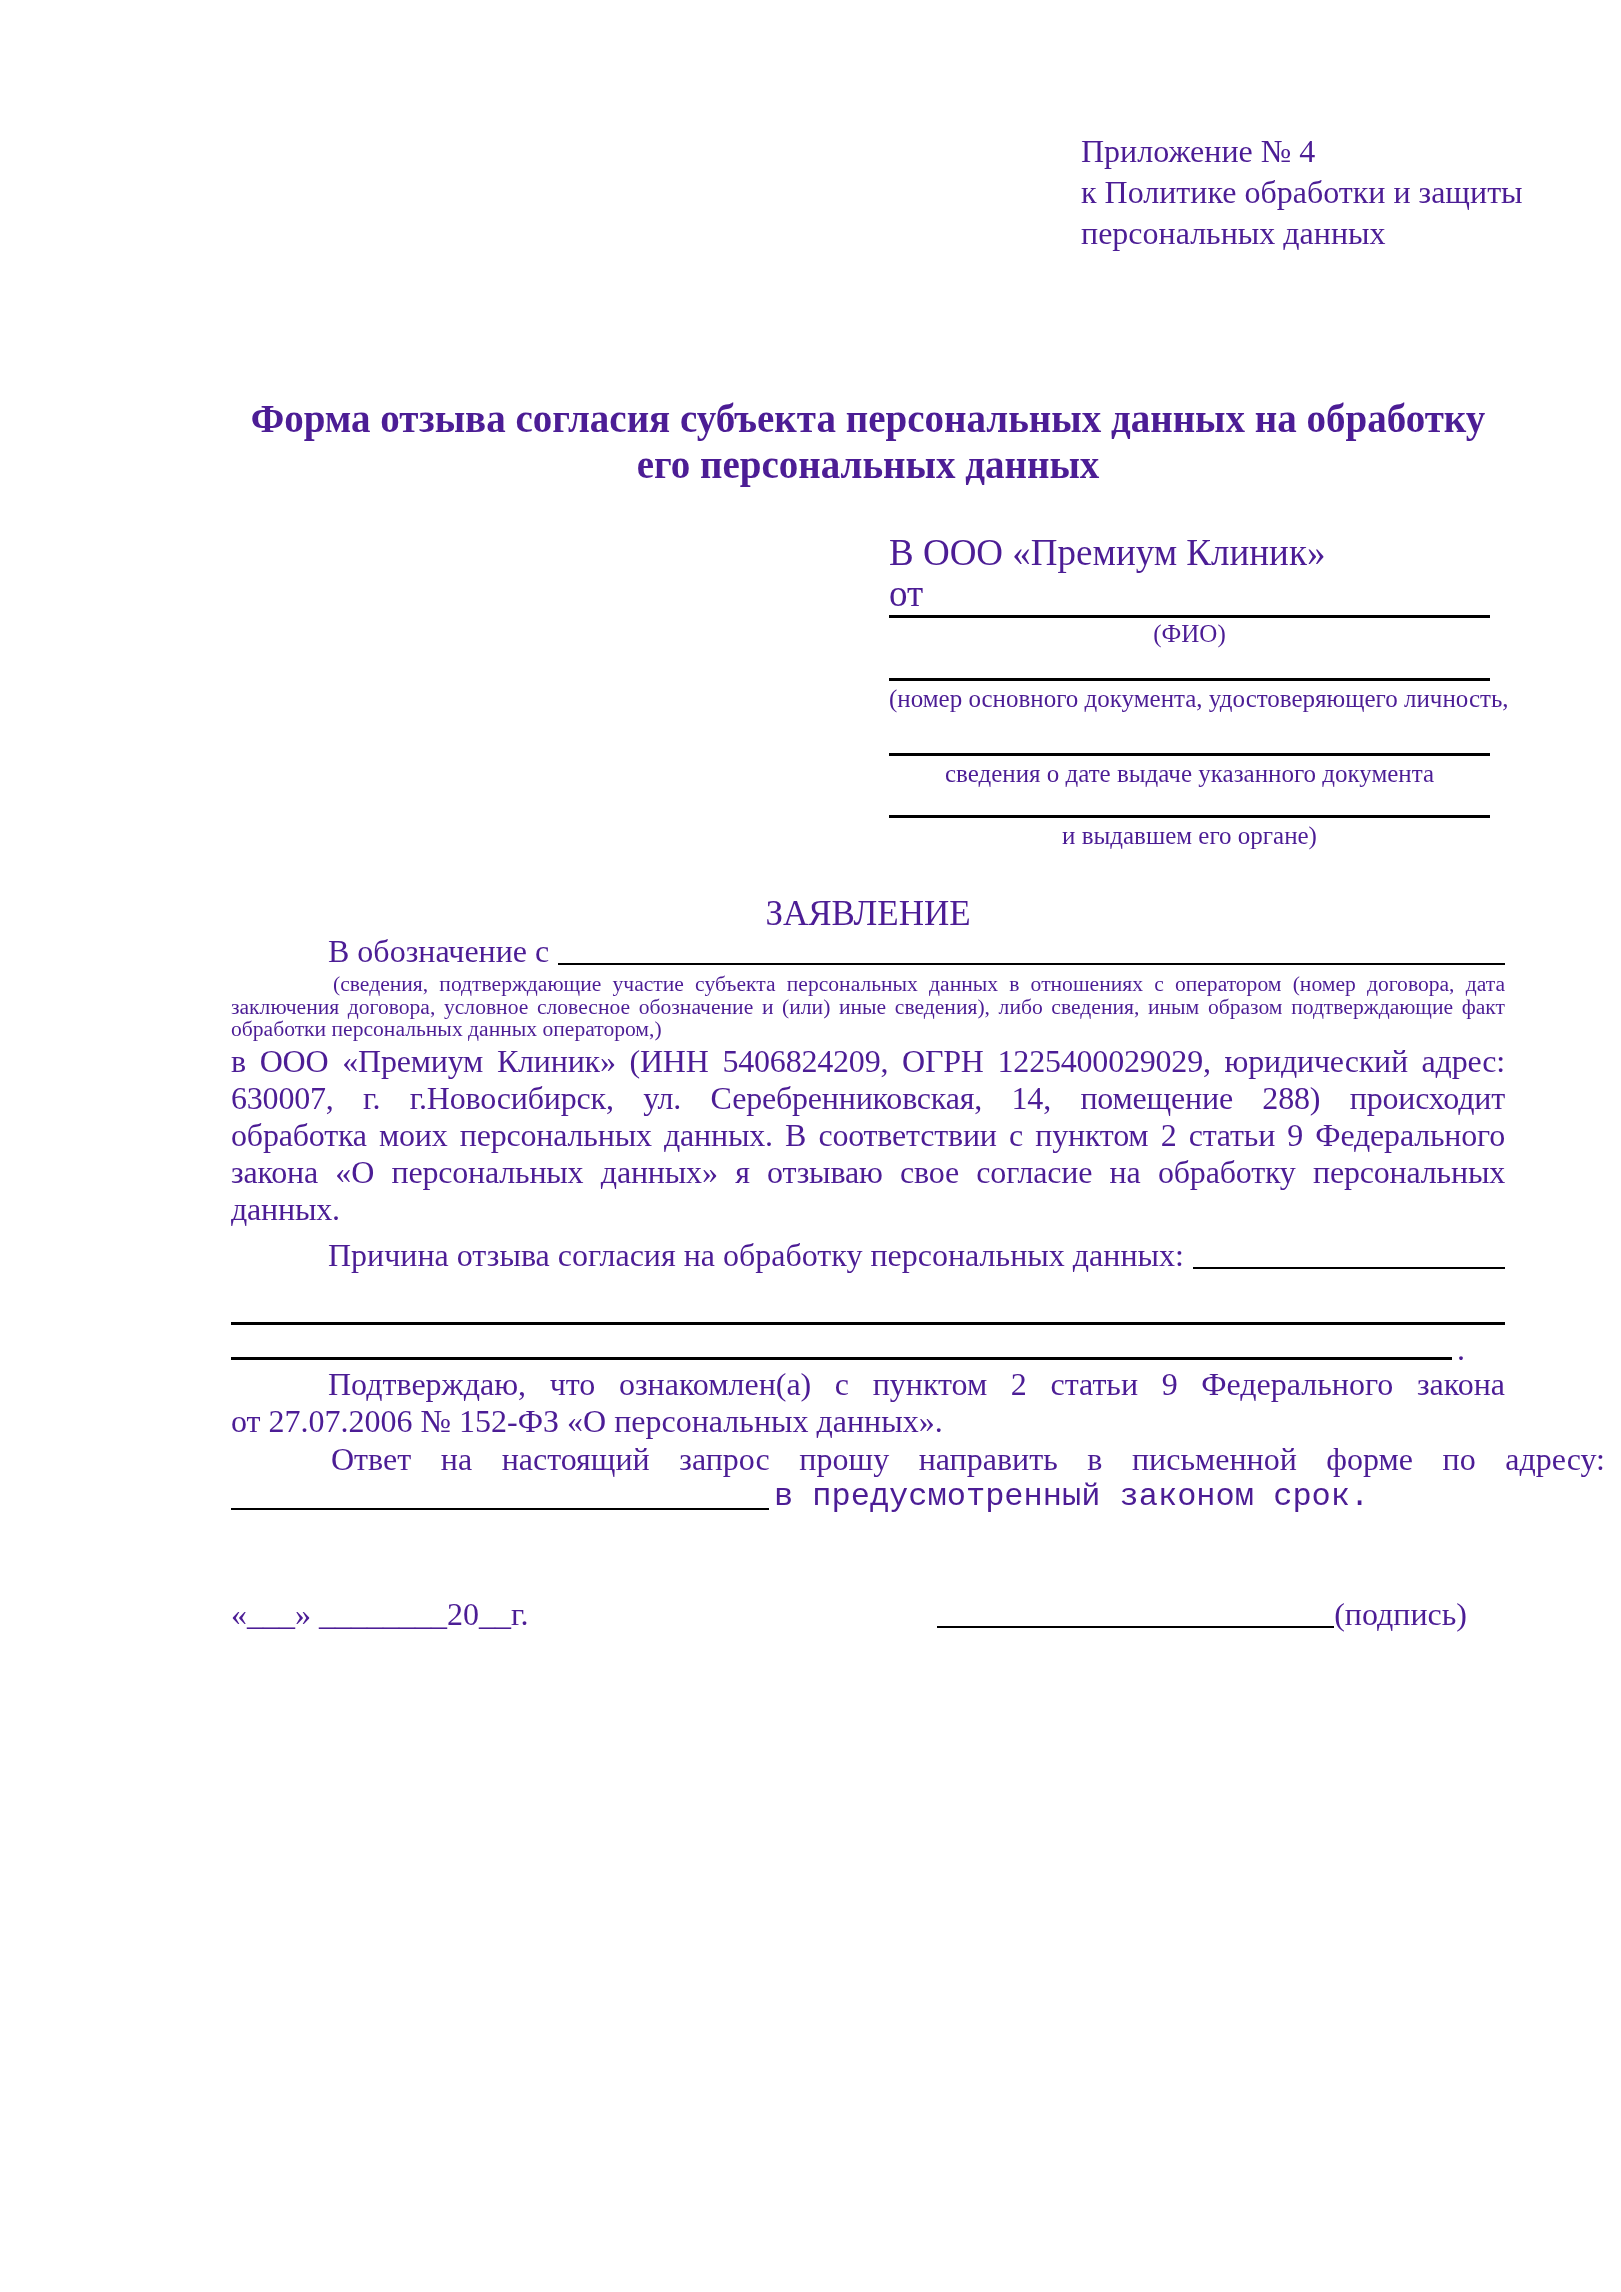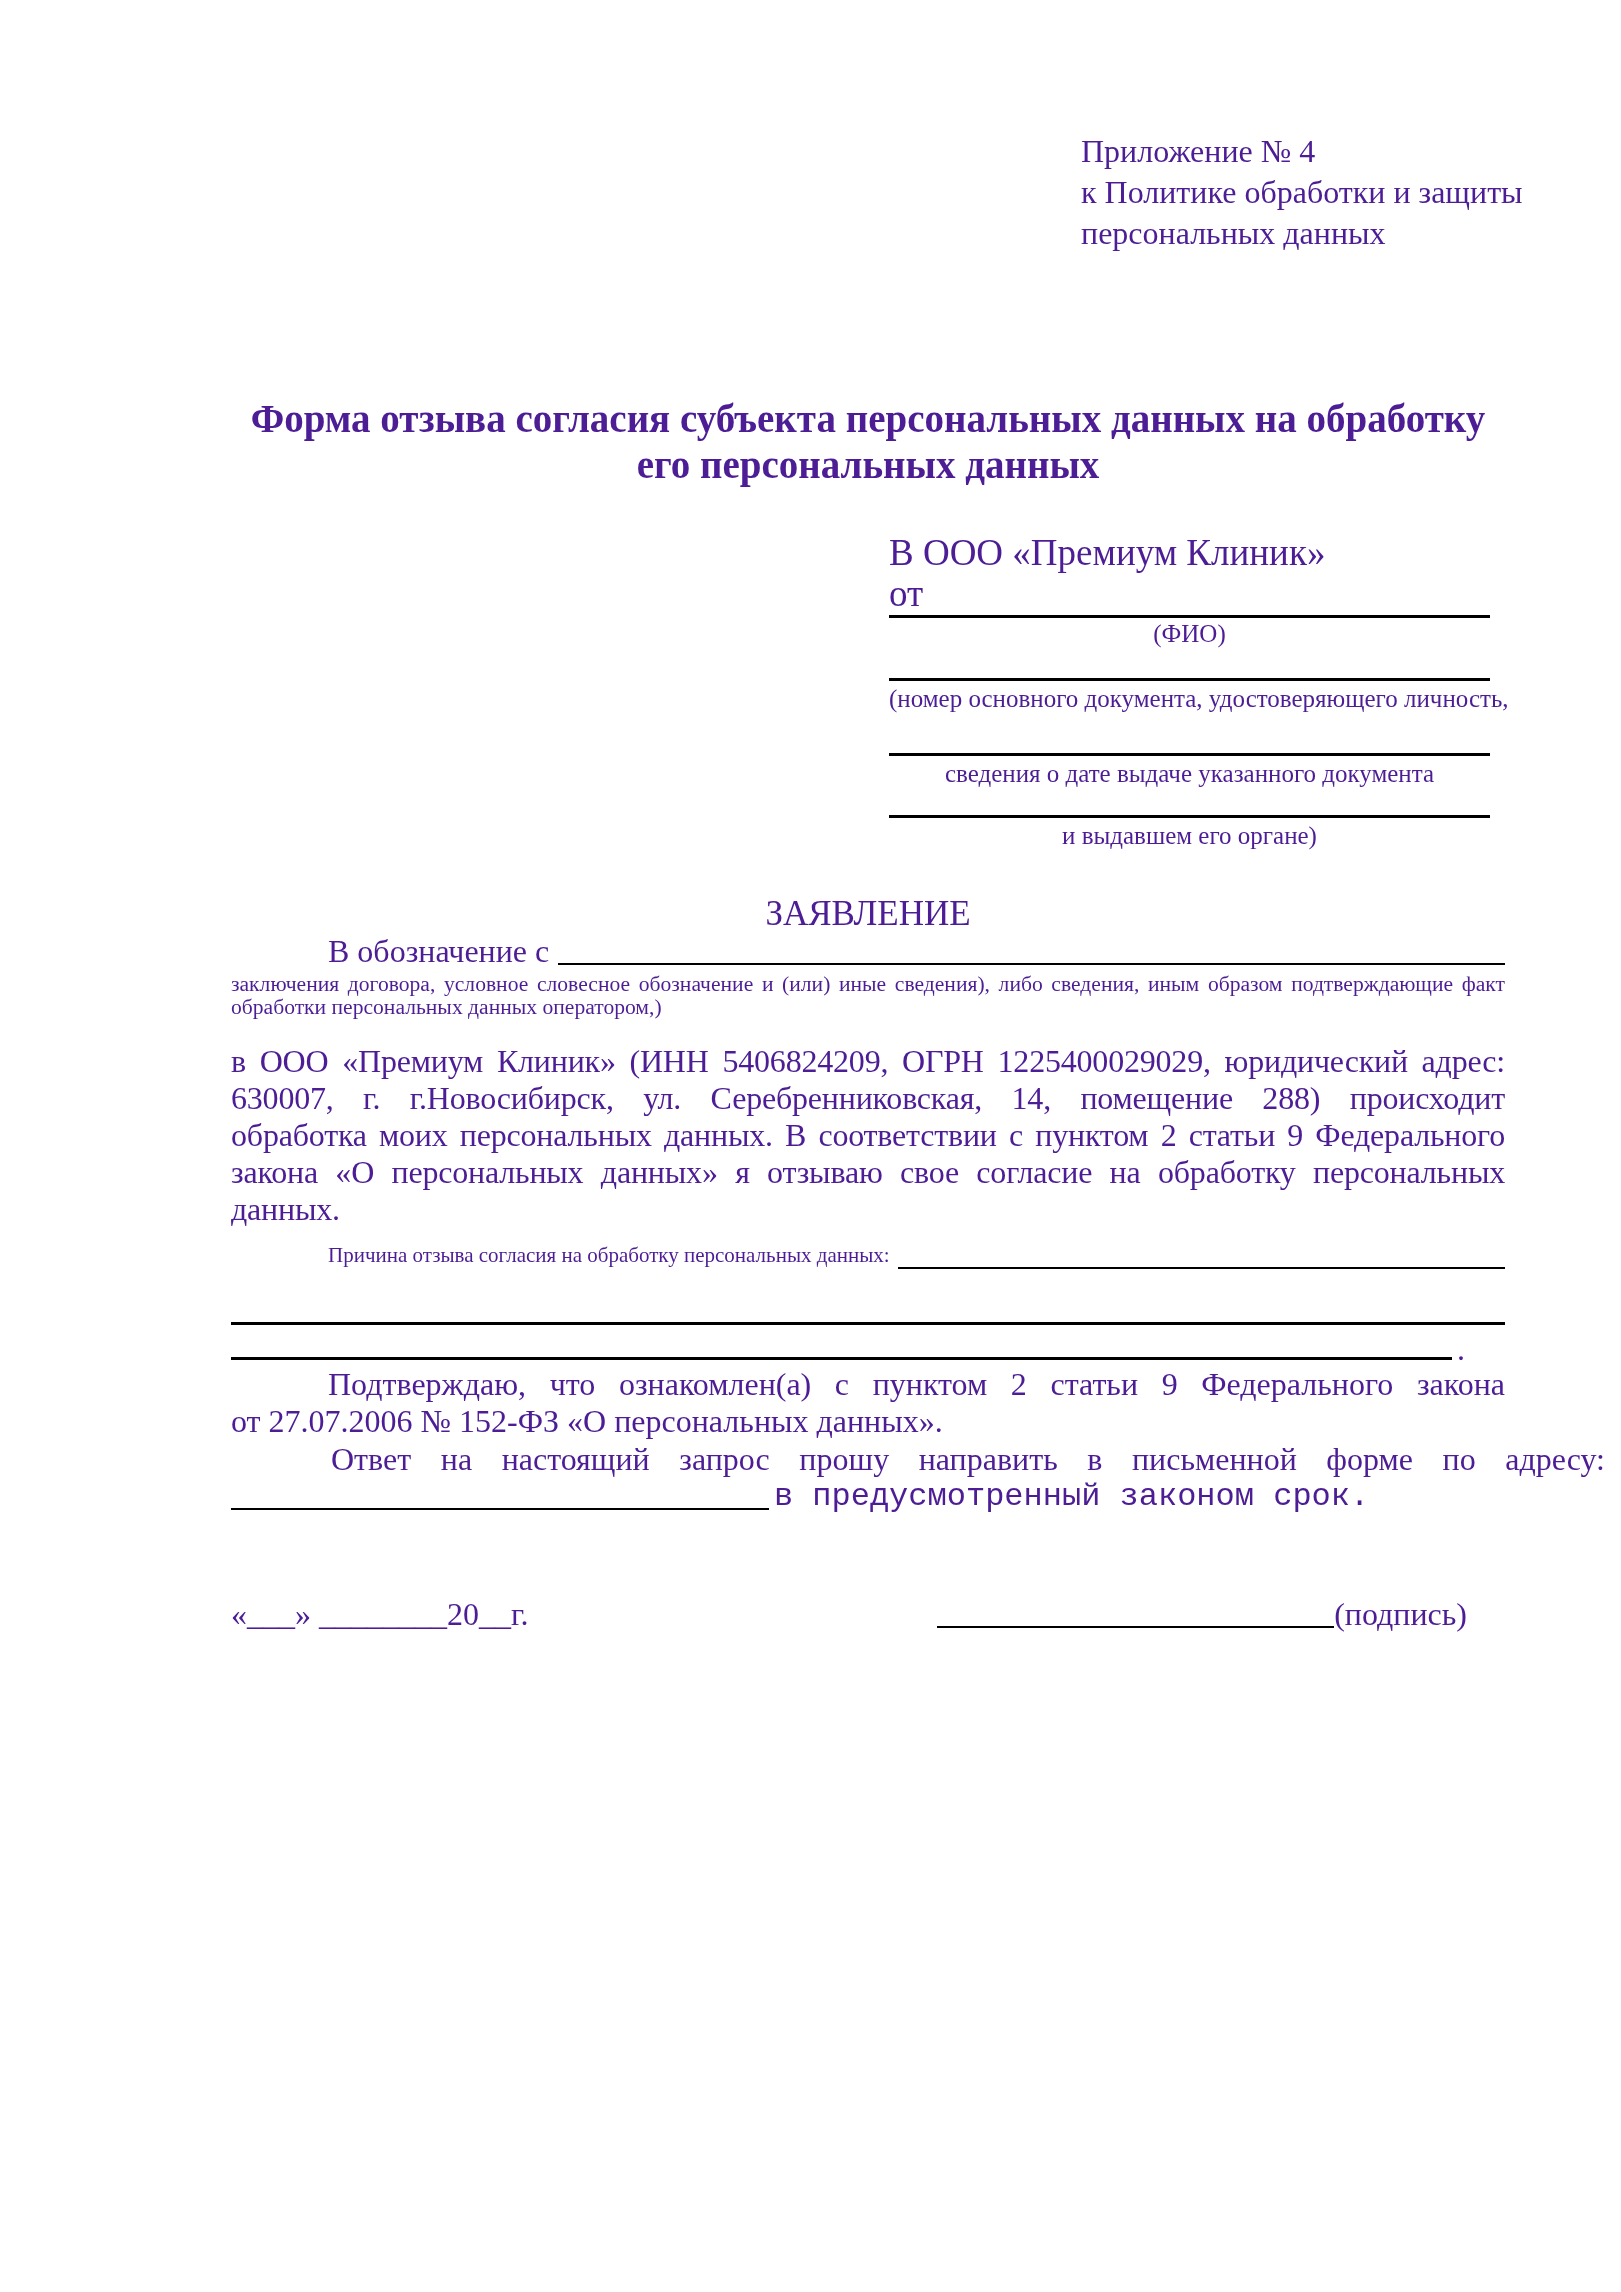--- a/index.html
+++ b/index.html
@@ -29,21 +29,21 @@
   .cap { left:889px; width:601px; text-align:center; font-size:25px; line-height:27.4px; white-space:nowrap; }
   .cap-fio   { top:620px; }
   .cap-doc   { top:685px; }
   .cap-date  { top:760px; }
   .cap-organ { top:822px; }
 
   .heading-statement { left:231px; top:894px; width:1274px; text-align:center; font-size:35px; line-height:39px; }
 
   .flexrow { display:flex; align-items:flex-start; }
   .intro-row  { left:231px; top:933px;  width:1274px; font-size:32px; line-height:37px; }
-  .reason-row { left:231px; top:1237px; width:1274px; font-size:21px; line-height:37px;font-family:Liberation Serif, serif; }
+  .reason-row { left:231px; top:1237px; width:1274px; font-size:32px; line-height:37px;font-family:Liberation Serif, serif; }
   .indent-gap { flex:0 0 97px; }
   .nowrap { white-space:nowrap; }
   .fill { flex:1 1 auto; border-bottom:2.9px solid #000; height:30px; margin-left:8.8px; }
 
   .footnote-block { left:231px; top:973px; width:1274px; font-size:21.6px; line-height:22.5px; }
   .body-block     { left:231px; top:1043px; width:1274px; font-size:32px; line-height:37px; letter-spacing:-0.2px; }
   .confirm-block  { left:231px; top:1366px; width:1274px; font-size:32px; line-height:37px; }
 
   .jline { text-align:justify; text-align-last:justify; }
   .ind104 { padding-left:102px; }
@@ -96,20 +96,21 @@
 
   <div class="abs heading-statement">ЗАЯВЛЕНИЕ</div>
 
   <div class="abs flexrow intro-row">
     <span class="indent-gap"></span>
     <span class="nowrap">В обозначение с</span>
     <span class="fill"></span>
   </div>
 
   <div class="abs footnote-block">
+    <div class="jline ind104">(сведения, подтверждающие участие субъекта персональных данных в отношениях с оператором (номер договора, дата</div>
     <div class="jline">заключения договора, условное словесное обозначение и (или) иные сведения), либо сведения, иным образом подтверждающие факт</div>
     <div>обработки персональных данных оператором,)</div>
   </div>
 
   <div class="abs body-block">
     <div class="jline">в ООО «Премиум Клиник» (ИНН 5406824209, ОГРН 1225400029029, юридический адрес:</div>
     <div class="jline">630007, г. г.Новосибирск, ул. Серебренниковская, 14, помещение 288) происходит</div>
     <div class="jline">обработка моих персональных данных. В соответствии с пунктом 2 статьи 9 Федерального</div>
     <div class="jline">закона «О персональных данных» я отзываю свое согласие на обработку персональных</div>
     <div>данных.</div>

